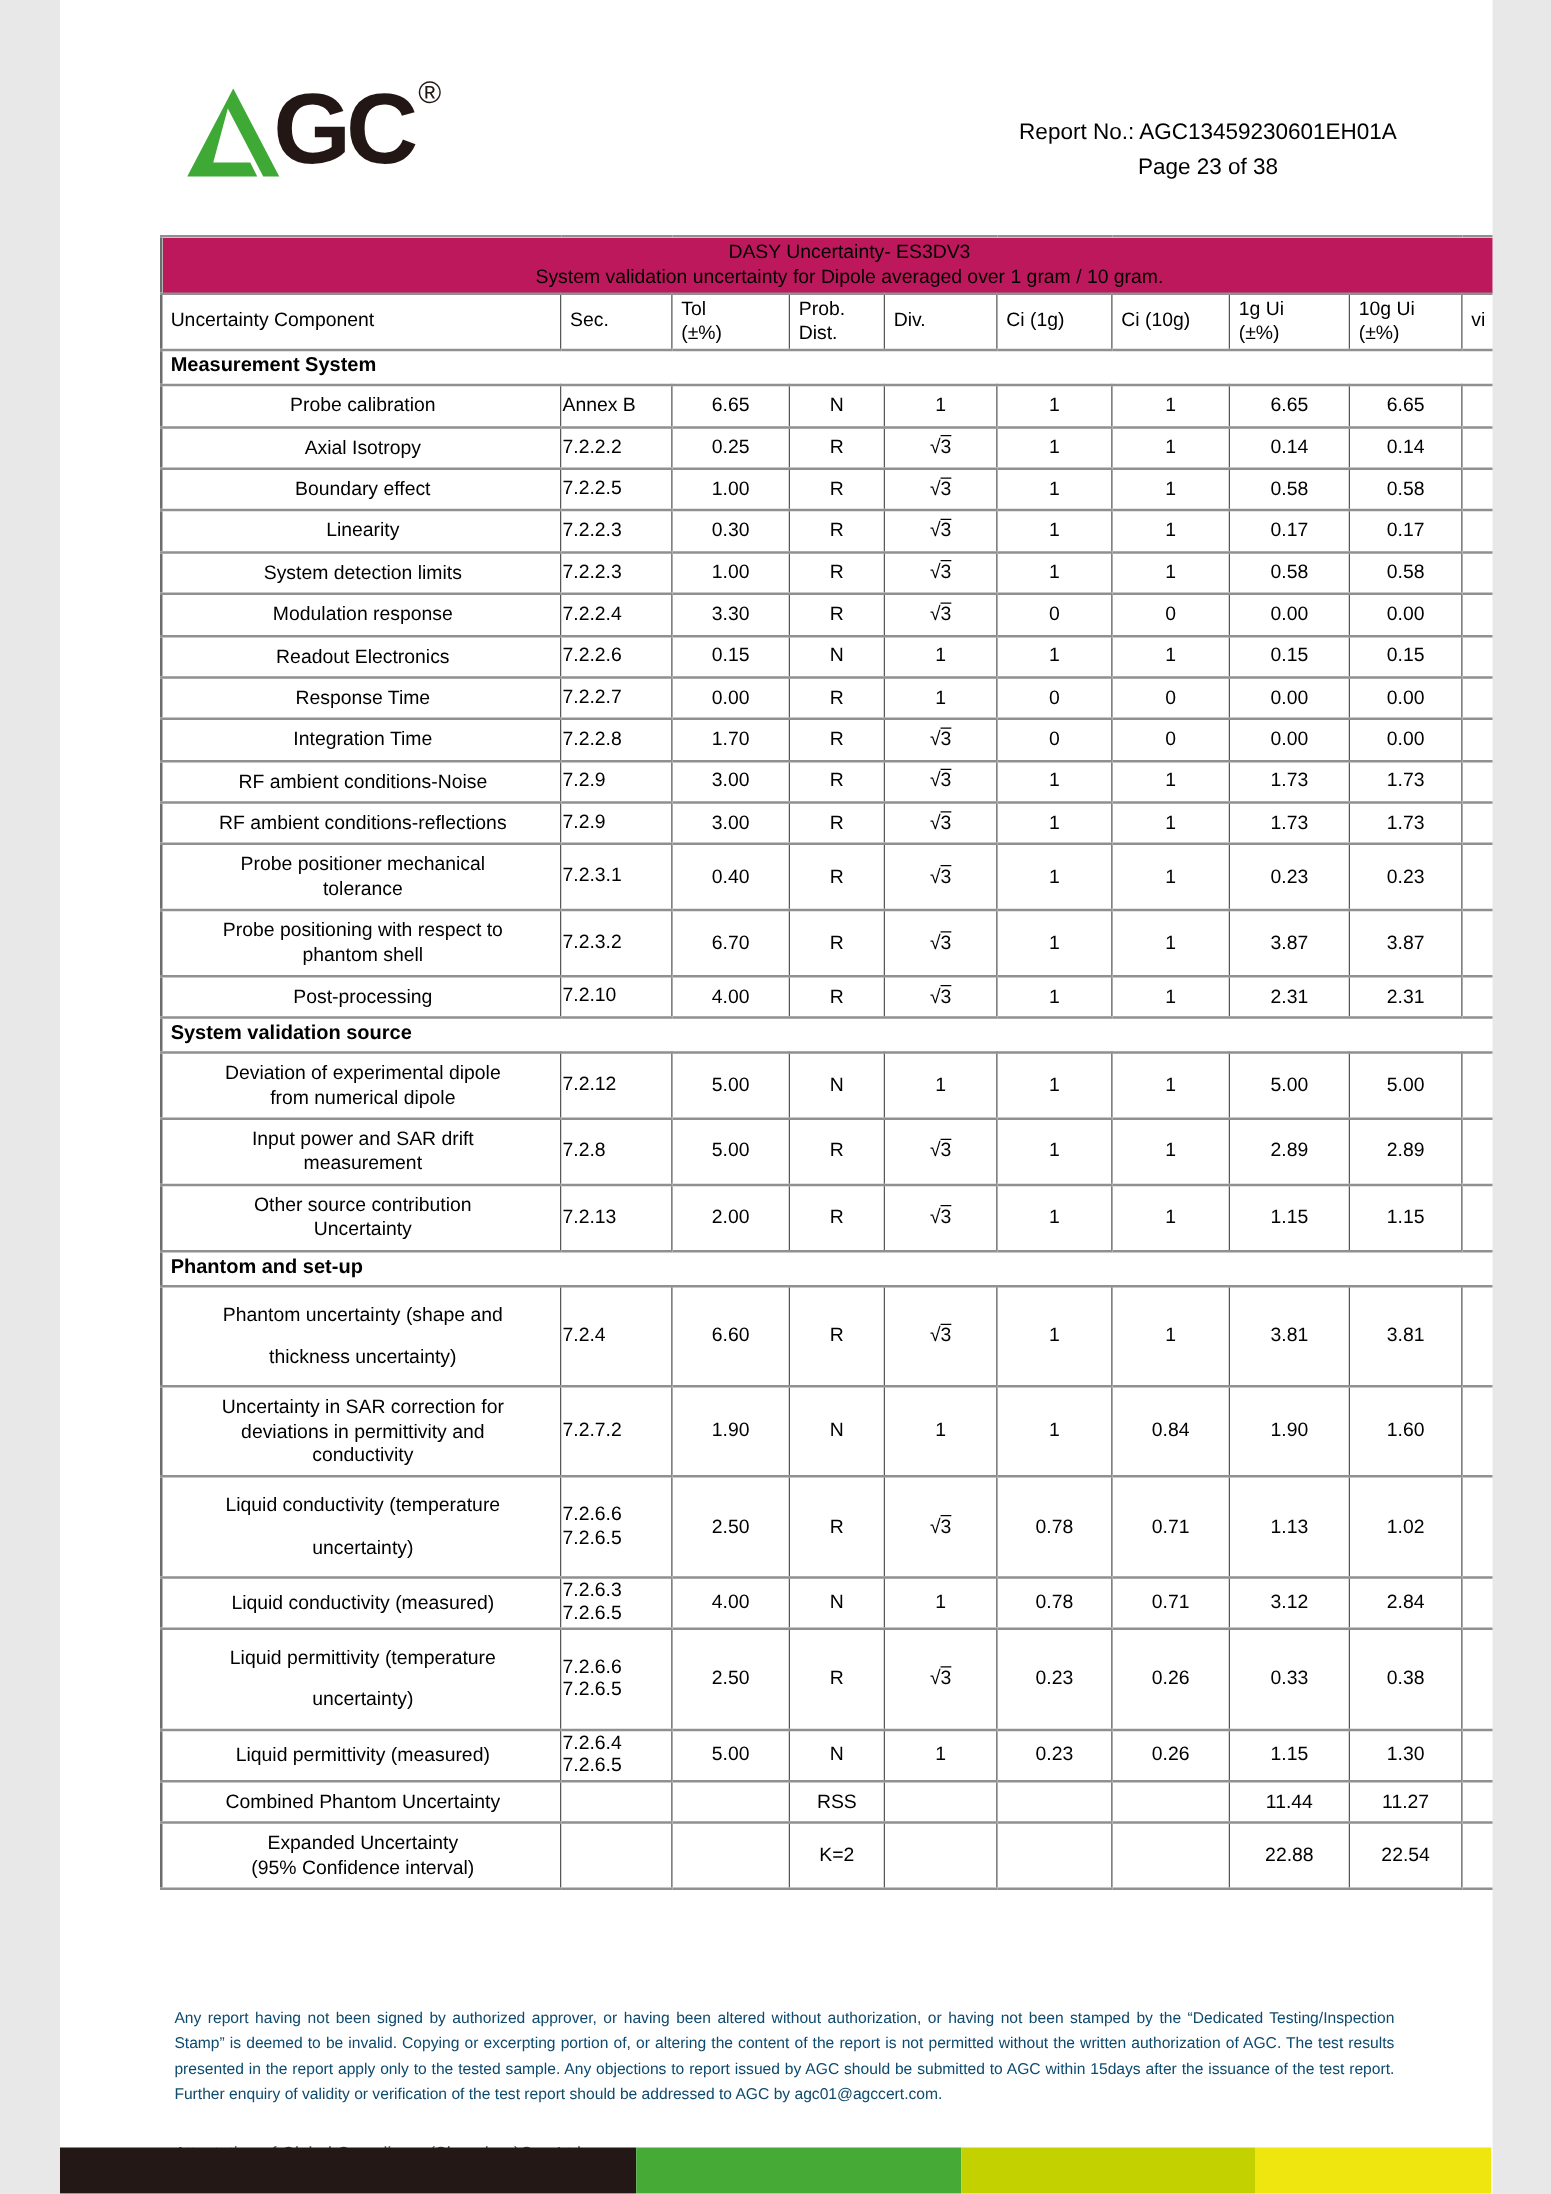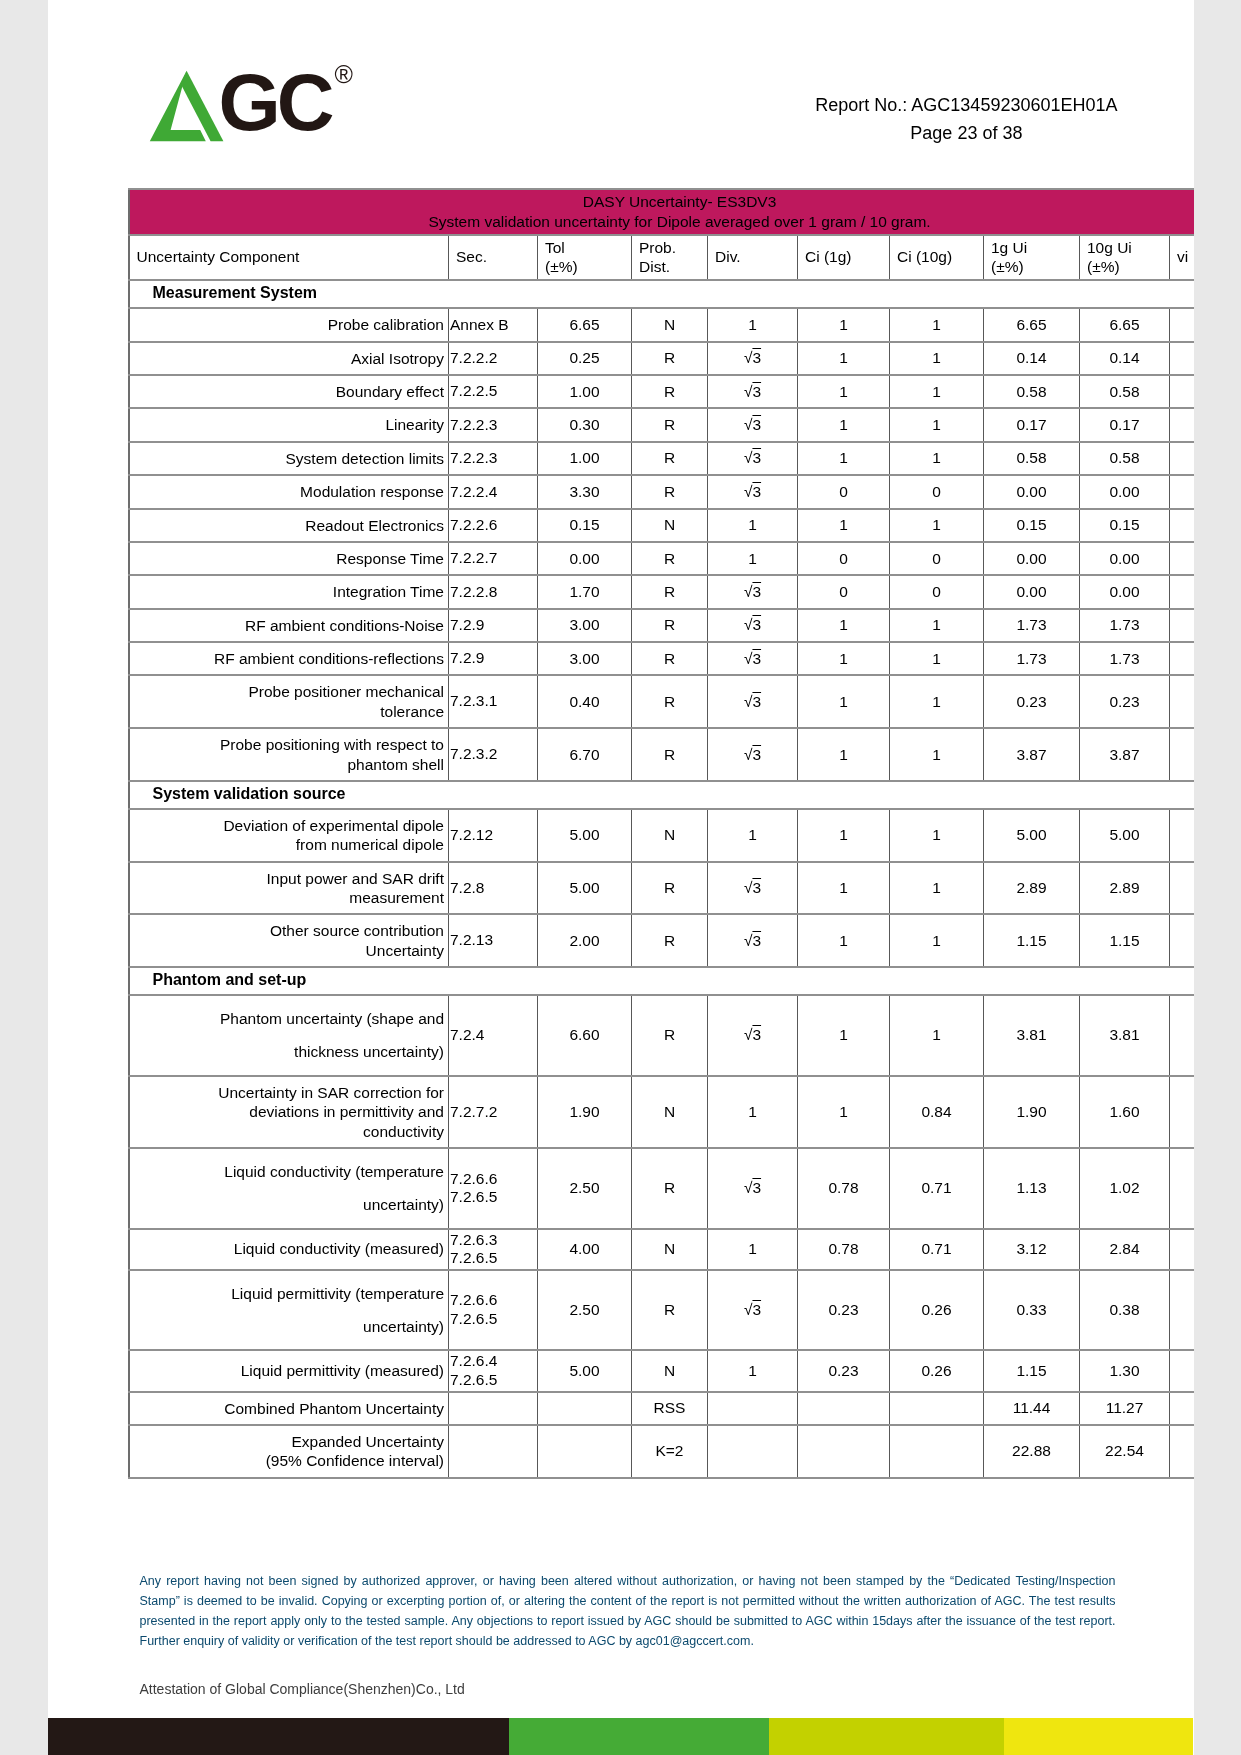--- a/index.html
+++ b/index.html
@@ -26,22 +26,22 @@
   table.unc td, table.unc th {
     border-left:1px solid #585858; border-right:1px solid #585858;
     border-top:2px solid #909090; border-bottom:2px solid #909090;
     vertical-align:middle; overflow:hidden;
   }
   tr.title-row td { background:#d9d9d9; text-align:center; padding:2px 4px;
                     line-height:1.3; font-size:15.5px; }
   tr.head-row th { font-weight:normal; text-align:left; padding:3px 4px 3px 7px;
                    white-space:pre-line; line-height:1.2; }
   tr.section-row td { font-weight:bold; font-size:16px; text-align:left;
-                      padding:3px 6px 5px 23px; }
-  td.comp { text-align:right; padding:6px 4px 6px 7px; white-space:pre-line;
+                      padding:3px 6px 5px 7px; }
+  td.comp { text-align:center; padding:6px 4px 6px 7px; white-space:pre-line;
             line-height:1.25; }
   td.val  { text-align:center; padding:6px 2px; }
   td.sec  { white-space:pre-line; line-height:1.2; }
   td.vi   { font-size:15px; }
   tr.spread td.comp { line-height:2.15; }
   .ol { text-decoration:overline; }
   
   .disclaimer { margin:92px 78px 0 92px; font-size:12.5px; color:#0c4a6e;
                 text-align:justify; line-height:1.62; }
   .company { margin:26px 0 0 92px; font-size:14px; color:#3d3d3d;
@@ -264,20 +264,32 @@
           <td class="sec">7.2.3.2</td>
           <td class="val">6.70</td>
           <td class="val">R</td>
           <td class="val">√<span class="ol">3</span></td>
           <td class="val">1</td>
           <td class="val">1</td>
           <td class="val">3.87</td>
           <td class="val">3.87</td>
           <td class="val vi">∞</td>
         </tr>
+        <tr>
+          <td class="comp">Post-processing</td>
+          <td class="sec">7.2.10</td>
+          <td class="val">4.00</td>
+          <td class="val">R</td>
+          <td class="val">√<span class="ol">3</span></td>
+          <td class="val">1</td>
+          <td class="val">1</td>
+          <td class="val">2.31</td>
+          <td class="val">2.31</td>
+          <td class="val vi">∞</td>
+        </tr>
         <tr class="section-row">
           <td colspan="10">System validation source</td>
         </tr>
         <tr>
           <td class="comp">Deviation of experimental dipole
 from numerical dipole</td>
           <td class="sec">7.2.12</td>
           <td class="val">5.00</td>
           <td class="val">N</td>
           <td class="val">1</td>

